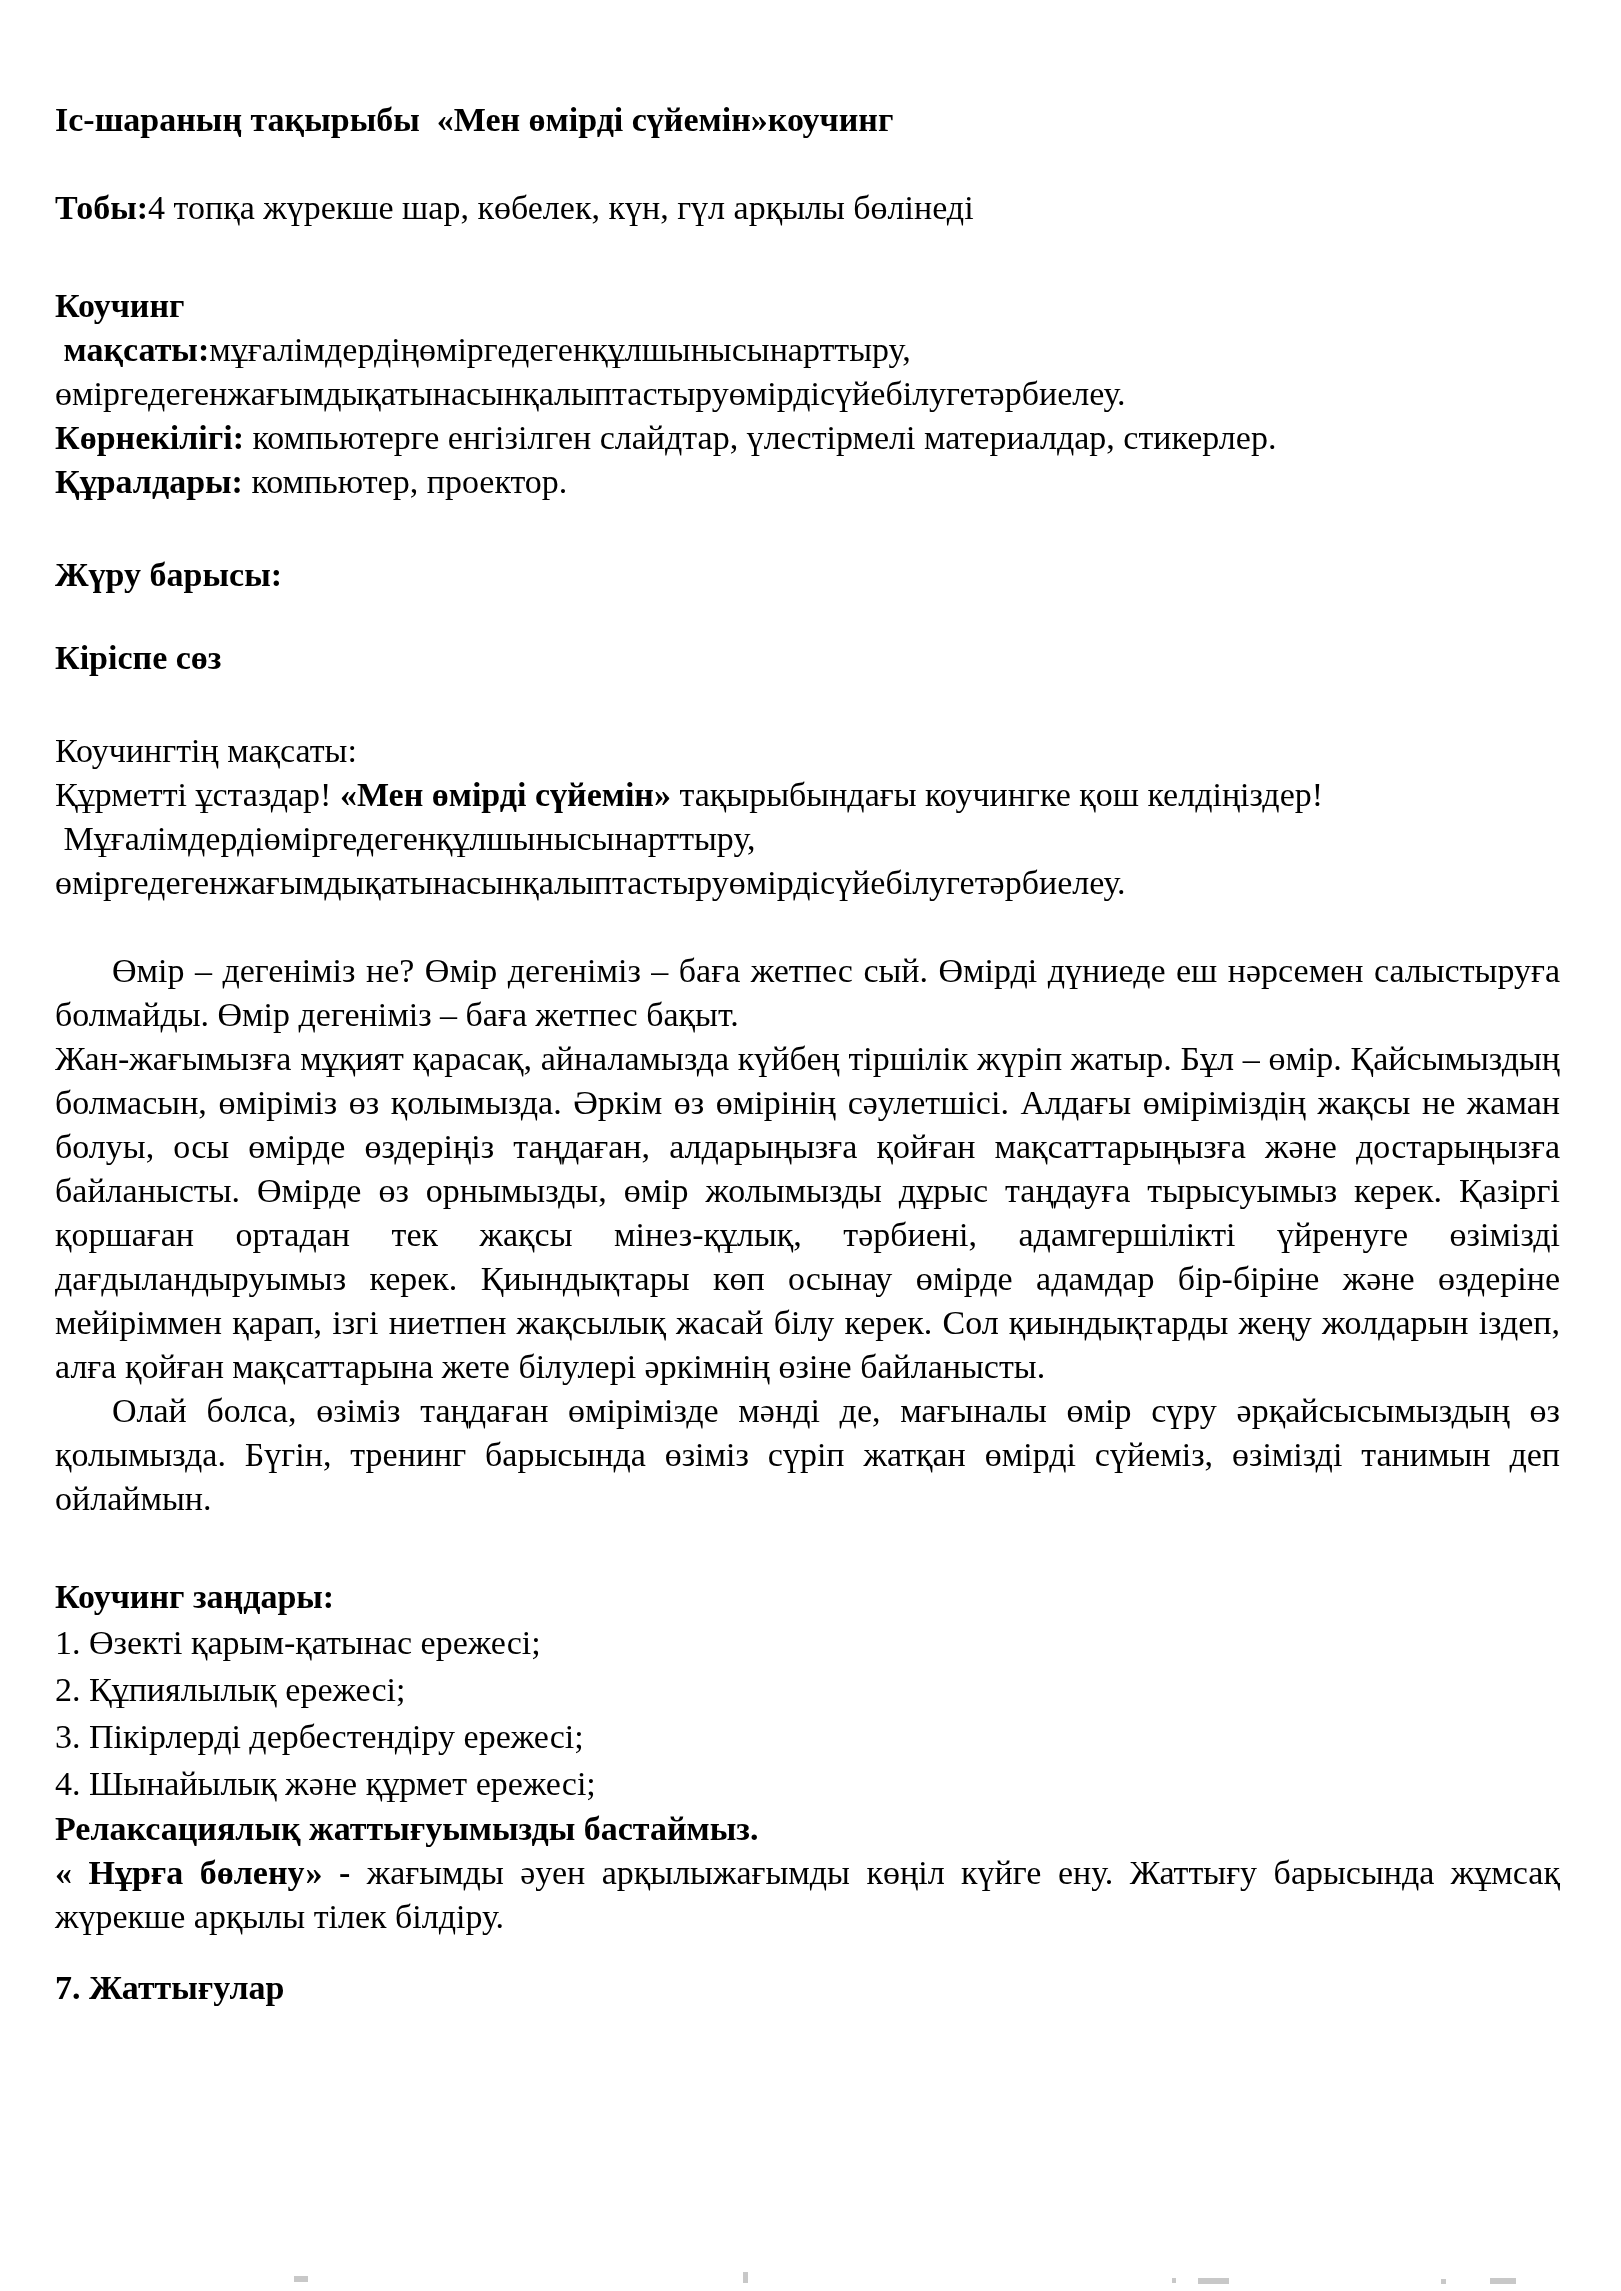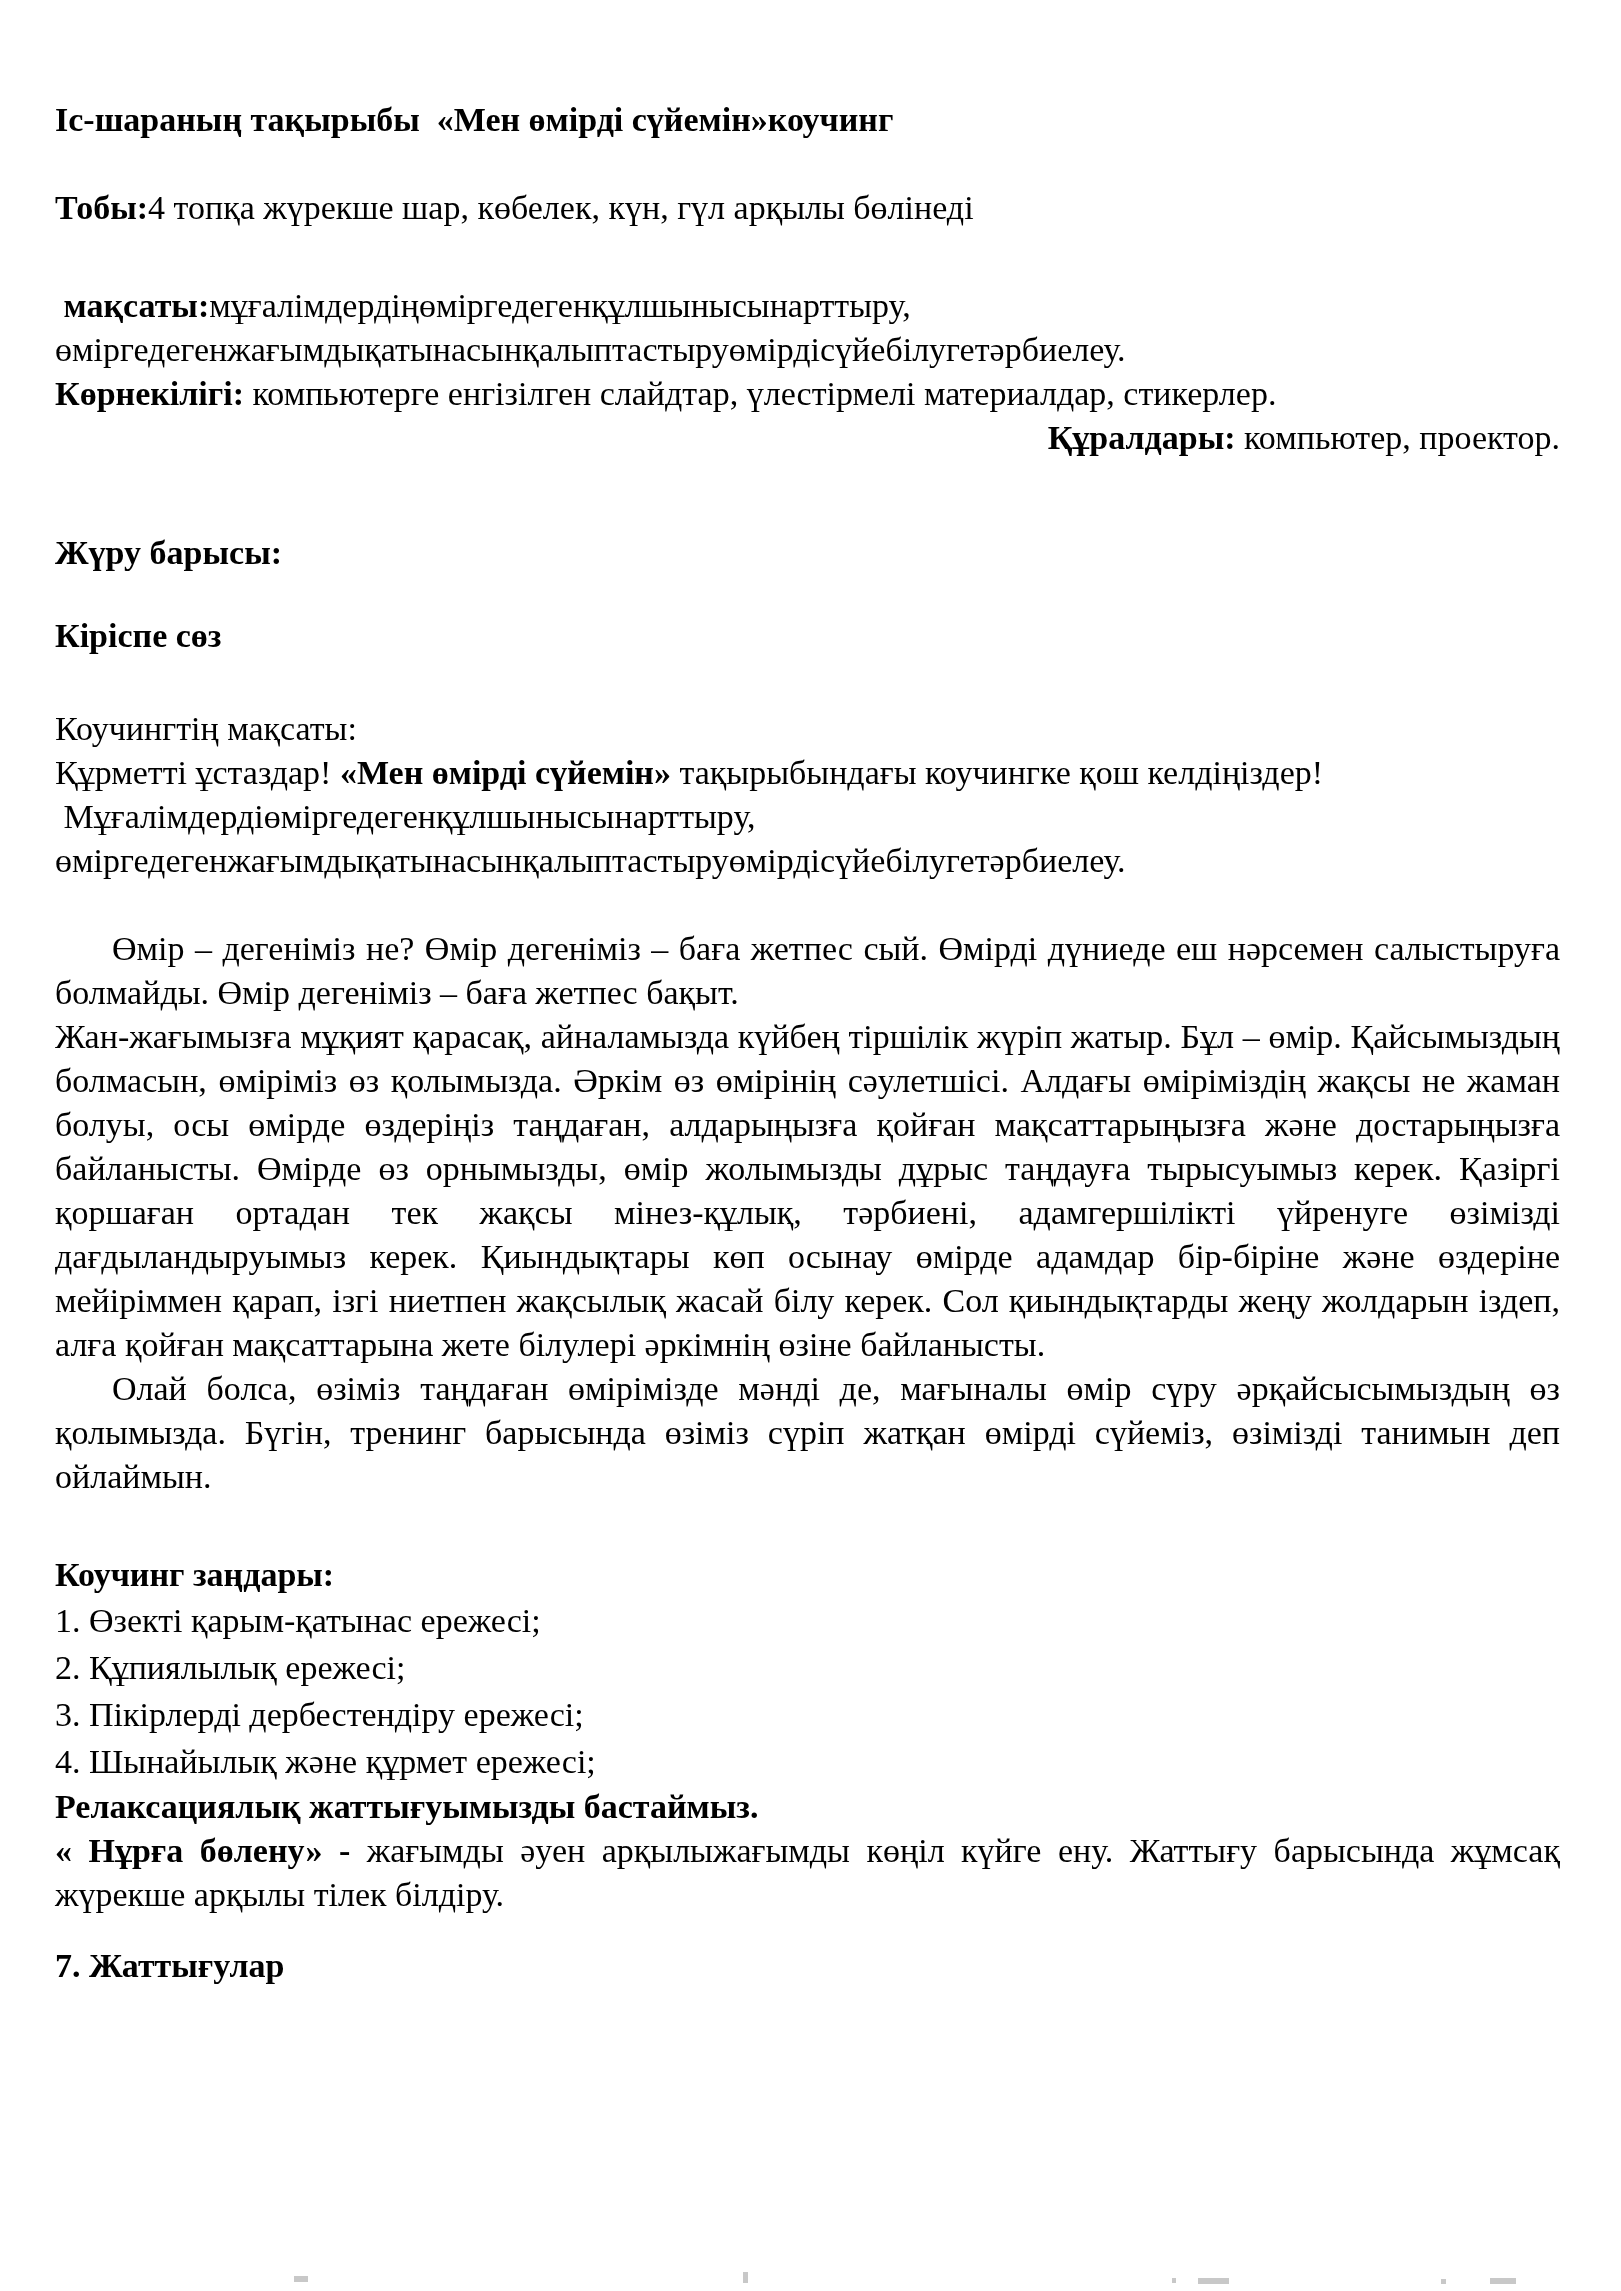--- a/index.html
+++ b/index.html
@@ -32,21 +32,21 @@
   .center { text-align: left; }
   .just {
     text-align: justify;
     line-height: 44px;
   }
   .indent { text-indent: 57px; }
 
   
   .gap-title      { margin-bottom: 44px; }
   .gap-group      { margin-bottom: 54px; }
-  .gap-tools      { margin-bottom: 71px; text-align: right; }
+  .gap-tools      { margin-bottom: 49px; }
   .gap-flow       { margin-bottom: 39px; }
   .gap-intro      { margin-bottom: 49px; }
   .gap-purpose    { margin-bottom: 44px; }
   .gap-body       { margin-bottom: 54px; }
   .gap-rules-head { margin-bottom: 0px; }
   .rule-line      { line-height: 47px; }
   .gap-rules      { margin-bottom: 29px; }
   .gap-relax      { margin-bottom: 27.4px; }
 
   .artifact {
@@ -57,20 +57,21 @@
 </style>
 </head>
 <body>
 
 <div class="page">
 
   <div class="line b gap-title">Іс-шараның тақырыбы  «Мен өмірді сүйемін»коучинг</div>
 
   <div class="line gap-group"><span class="b">Тобы:</span><span>4 топқа жүрекше шар, көбелек, күн, гүл арқылы бөлінеді</span></div>
 
+  <div class="line b">Коучинг</div>
   <div class="line"><span class="b"> мақсаты:</span><span>мұғалімдердіңөміргедегенқұлшынысынарттыру,</span></div>
   <div class="line">өміргедегенжағымдықатынасынқалыптастыруөмірдісүйебілугетәрбиелеу.</div>
 
   <div class="line"><span class="b">Көрнекілігі:</span><span> компьютерге енгізілген слайдтар, үлестірмелі материалдар, стикерлер.</span></div>
 
   <div class="line gap-tools"><span class="b">Құралдары:</span><span> компьютер, проектор.</span></div>
 
   <div class="line b center gap-flow">Жүру барысы:</div>
 
   <div class="line b gap-intro">Кіріспе сөз</div>

